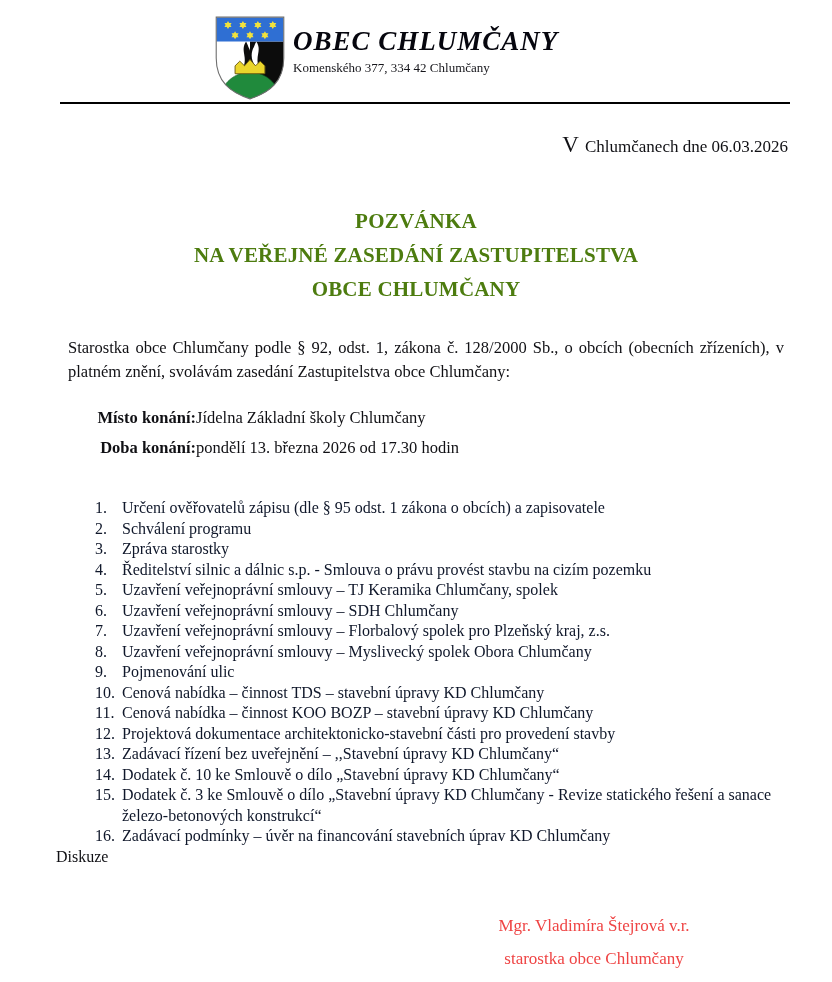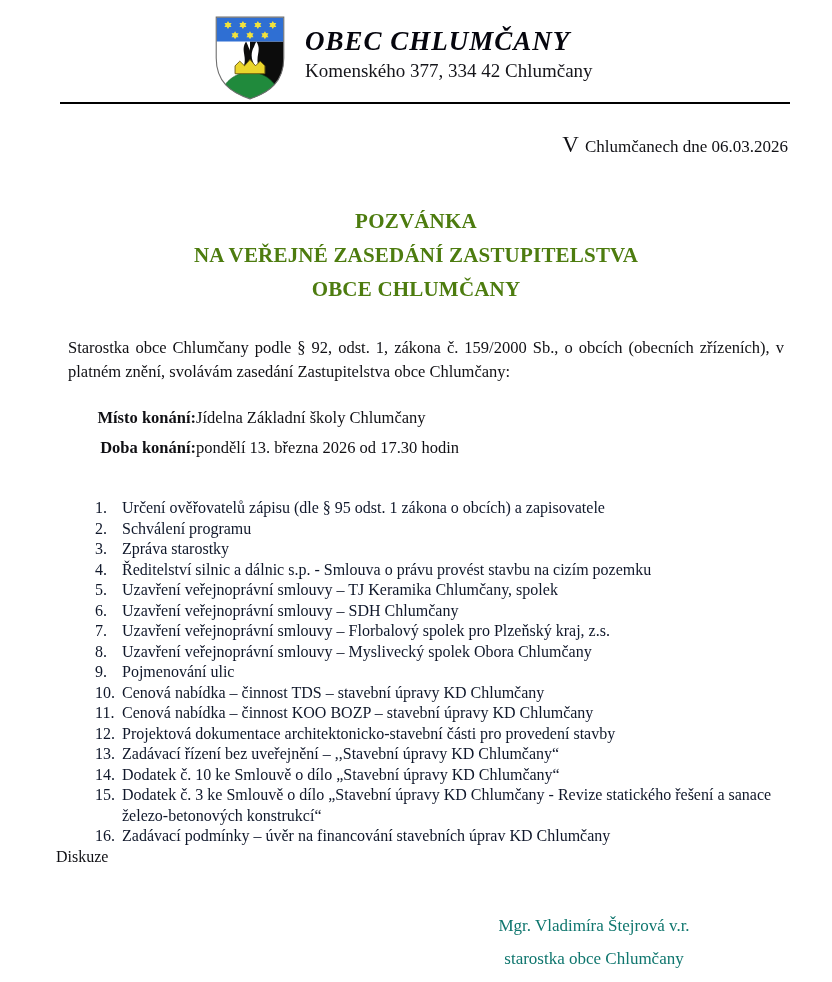--- a/index.html
+++ b/index.html
@@ -6,26 +6,26 @@
   body{
     width:832px;height:982px;background:#ffffff;color:#101014;
     font-family:"Liberation Serif","DejaVu Serif",serif;
     position:relative;overflow:hidden;
   }
   .page{position:relative;width:832px;height:982px;}
 
   
   .letterhead{position:relative;height:104px;}
   .coa{position:absolute;left:205px;top:14px;width:90px;height:88px;}
-  .head-text{position:absolute;left:305px;top:26px;}
+  .head-text{position:absolute;left:293px;top:26px;}
   .org-name{
     font-size:27px;font-weight:bold;font-style:italic;
     letter-spacing:1px;color:#06060e;white-space:nowrap;
   }
-  .org-address{font-size:19px;margin-top:3px;color:#15151a;}
+  .org-address{font-size:13px;margin-top:3px;color:#15151a;}
   .head-rule{
     position:absolute;left:60px;right:42px;bottom:0;height:0;
     border:none;border-top:2px solid #000;margin:0;
   }
 
   
   .date-line{
     margin:28px 44px 0 5px;text-align:right;font-size:17px;color:#101014;
   }
   .date-v{font-size:23px;margin-right:6px;}
@@ -55,21 +55,21 @@
   }
   ol.agenda li{position:relative;padding-left:27px;counter-increment:agenda;}
   ol.agenda li::before{
     content:counter(agenda) ".";position:absolute;left:0;top:0;
   }
   .agenda-extra{margin:0 48px 0 56px;font-size:16px;line-height:20.5px;}
 
   
   .signature{
     margin:42px 68px 0 auto;width:340px;text-align:center;
-    font-size:17px;color:#0f766e;
+    font-size:17px;color:#ef4444;
   }
   .signature div{line-height:33px;}
 </style>
 </head>
 <body>
 
 <div class="page">
 
   <div class="letterhead">
     <svg class="coa" viewBox="0 0 100 112" aria-hidden="true">
@@ -110,21 +110,21 @@
   <div class="date-line">
     <span class="date-v">V</span><span>Chlumčanech dne 06.03.2026</span>
   </div>
 
   <div class="doc-title">
     <div>POZVÁNKA</div>
     <div>NA VEŘEJNÉ ZASEDÁNÍ ZASTUPITELSTVA</div>
     <div>OBCE CHLUMČANY</div>
   </div>
 
-  <p class="intro">Starostka obce Chlumčany podle § 92, odst. 1, zákona č. 159/2000 Sb., o obcích (obecních zřízeních), v platném znění, svolávám zasedání Zastupitelstva obce Chlumčany:</p>
+  <p class="intro">Starostka obce Chlumčany podle § 92, odst. 1, zákona č. 128/2000 Sb., o obcích (obecních zřízeních), v platném znění, svolávám zasedání Zastupitelstva obce Chlumčany:</p>
 
   <div class="meeting">
     <div class="meeting-row">
       <span class="meeting-label">Místo konání:</span>
       <span class="meeting-value">Jídelna Základní školy Chlumčany</span>
     </div>
     <div class="meeting-row">
       <span class="meeting-label">Doba konání:</span>
       <span class="meeting-value">pondělí 13. března 2026 od 17.30 hodin</span>
     </div>

